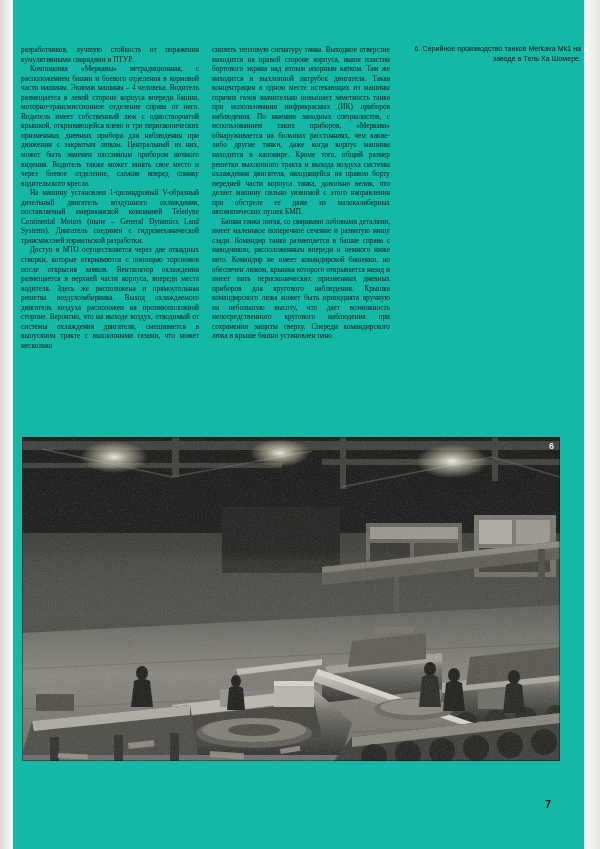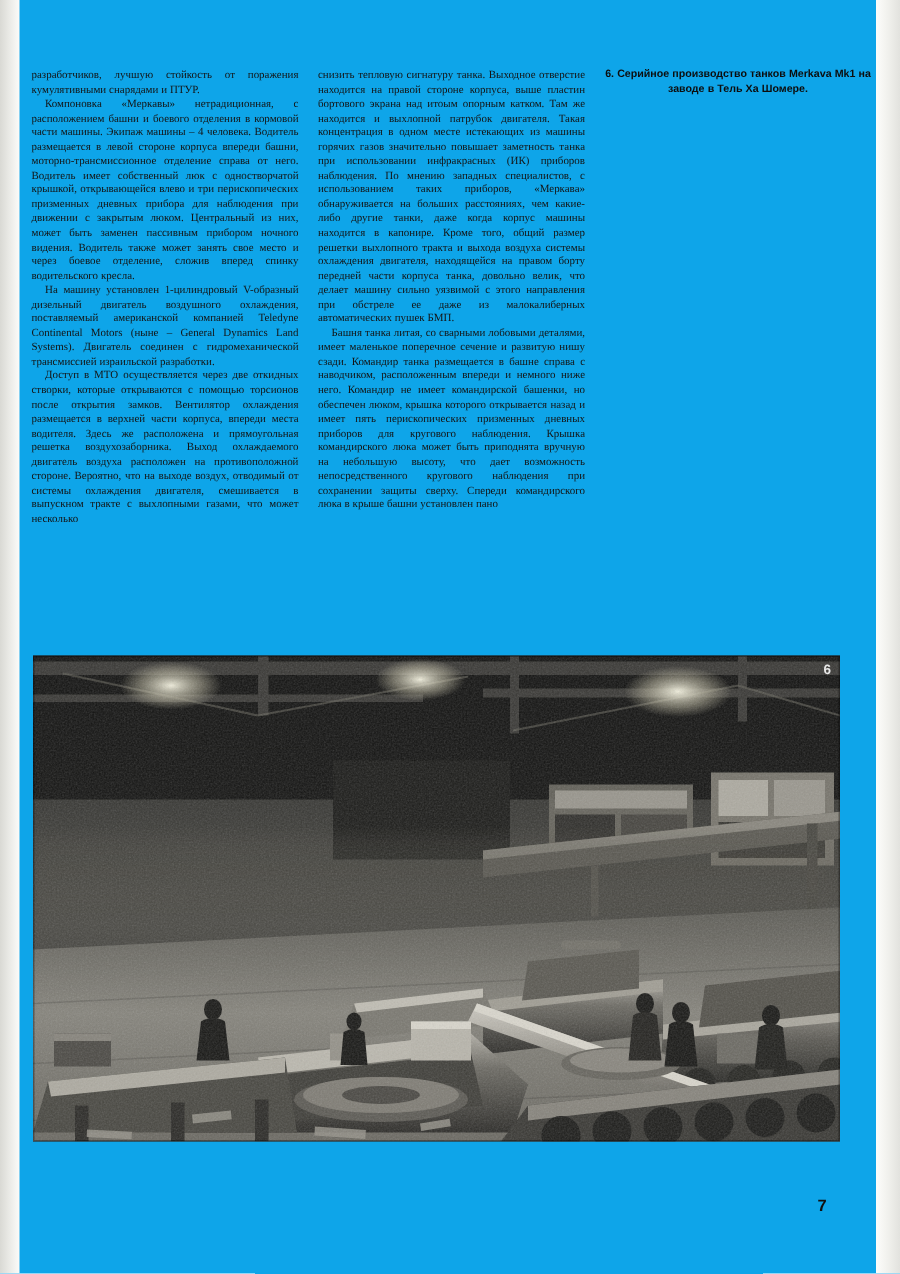--- a/index.html
+++ b/index.html
@@ -5,21 +5,21 @@
   * { box-sizing: border-box; }
   html, body {
     margin: 0; padding: 0;
     width: 600px; height: 849px;
     background: #ffffff;
     font-family: "Liberation Serif", serif;
   }
   #page {
     position: relative;
     width: 600px; height: 849px;
-    background: #0ea5e9;
+    background: #14b8a6;
     overflow: hidden;
   }
   
   #page::before {
     content: "";
     position: absolute; left: 0; top: 0; bottom: 0; width: 13px;
     background: linear-gradient(to right, #d9d9d4 0%, #e9e9e5 45%, #fbfbf9 100%);
     pointer-events: none;
   }
   #page::after {
@@ -45,25 +45,25 @@
     color: #141414;
     hyphens: manual;
     word-spacing: 0.1px;
   }
   .col p { margin: 0; }
   .col p.indent { text-indent: 9px; }
 
   
   .caption-block {
     font-family: "Liberation Sans", sans-serif;
-    font-weight: bold;
+    font-weight: normal;
     font-size: 7.1px;
     line-height: 9.6px;
     color: #0d0d0d;
-    text-align: center;
+    text-align: right;
     margin-bottom: 0;
   }
 
   .photo {
     position: absolute;
     left: 22px; top: 437px;
     width: 538px; height: 324px;
     background: #2a2a2a;
     overflow: hidden;
     border: 0;

